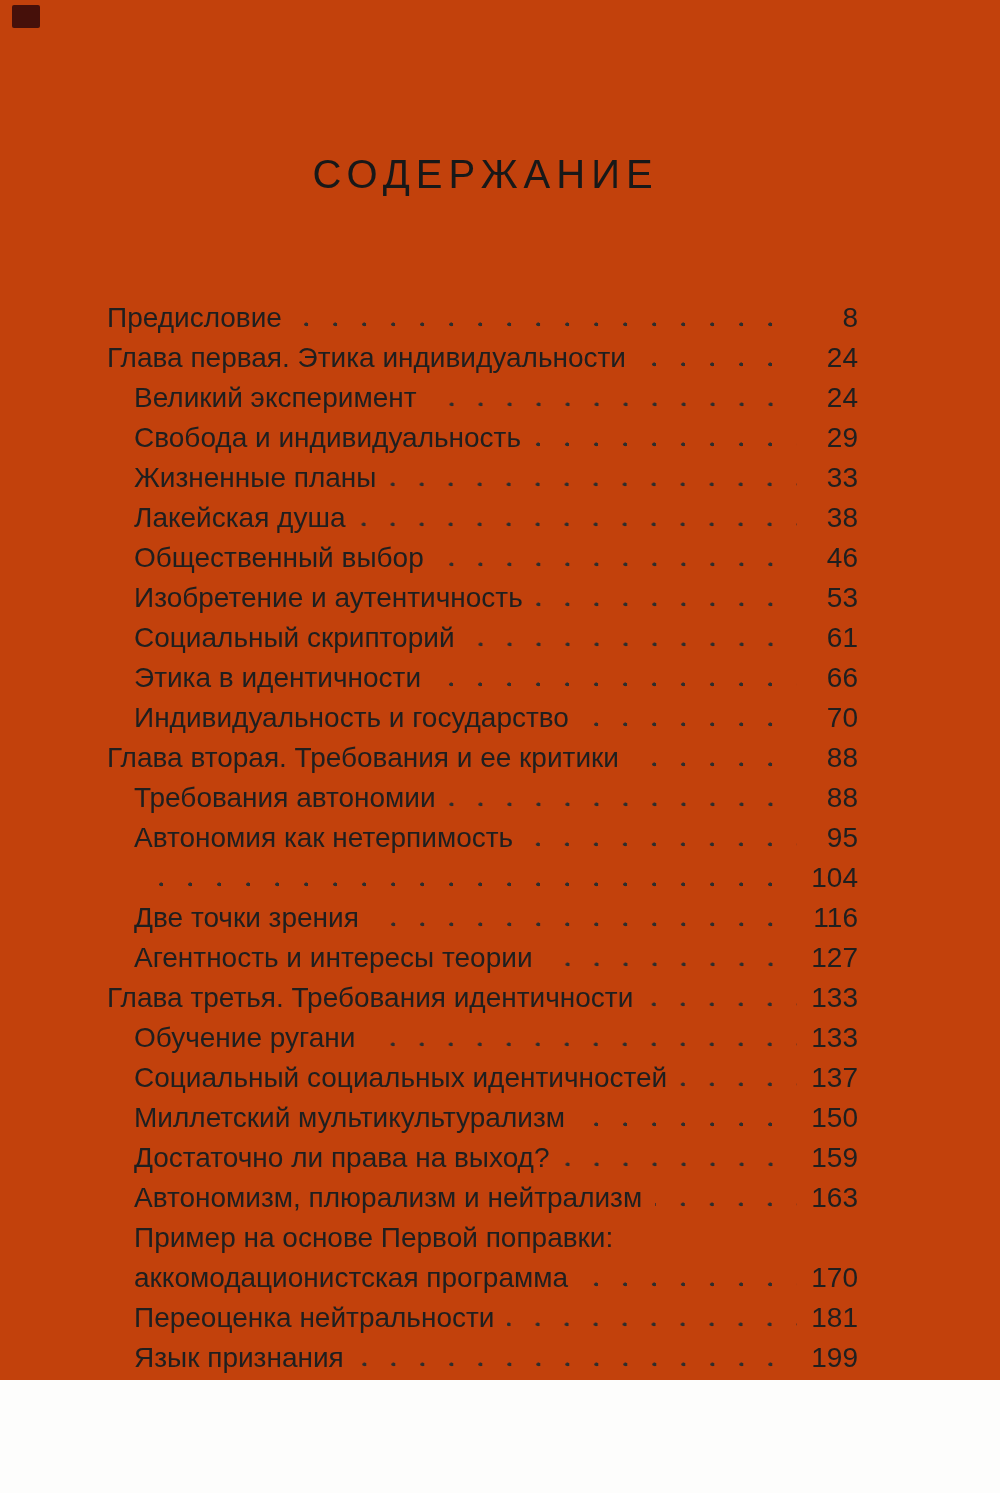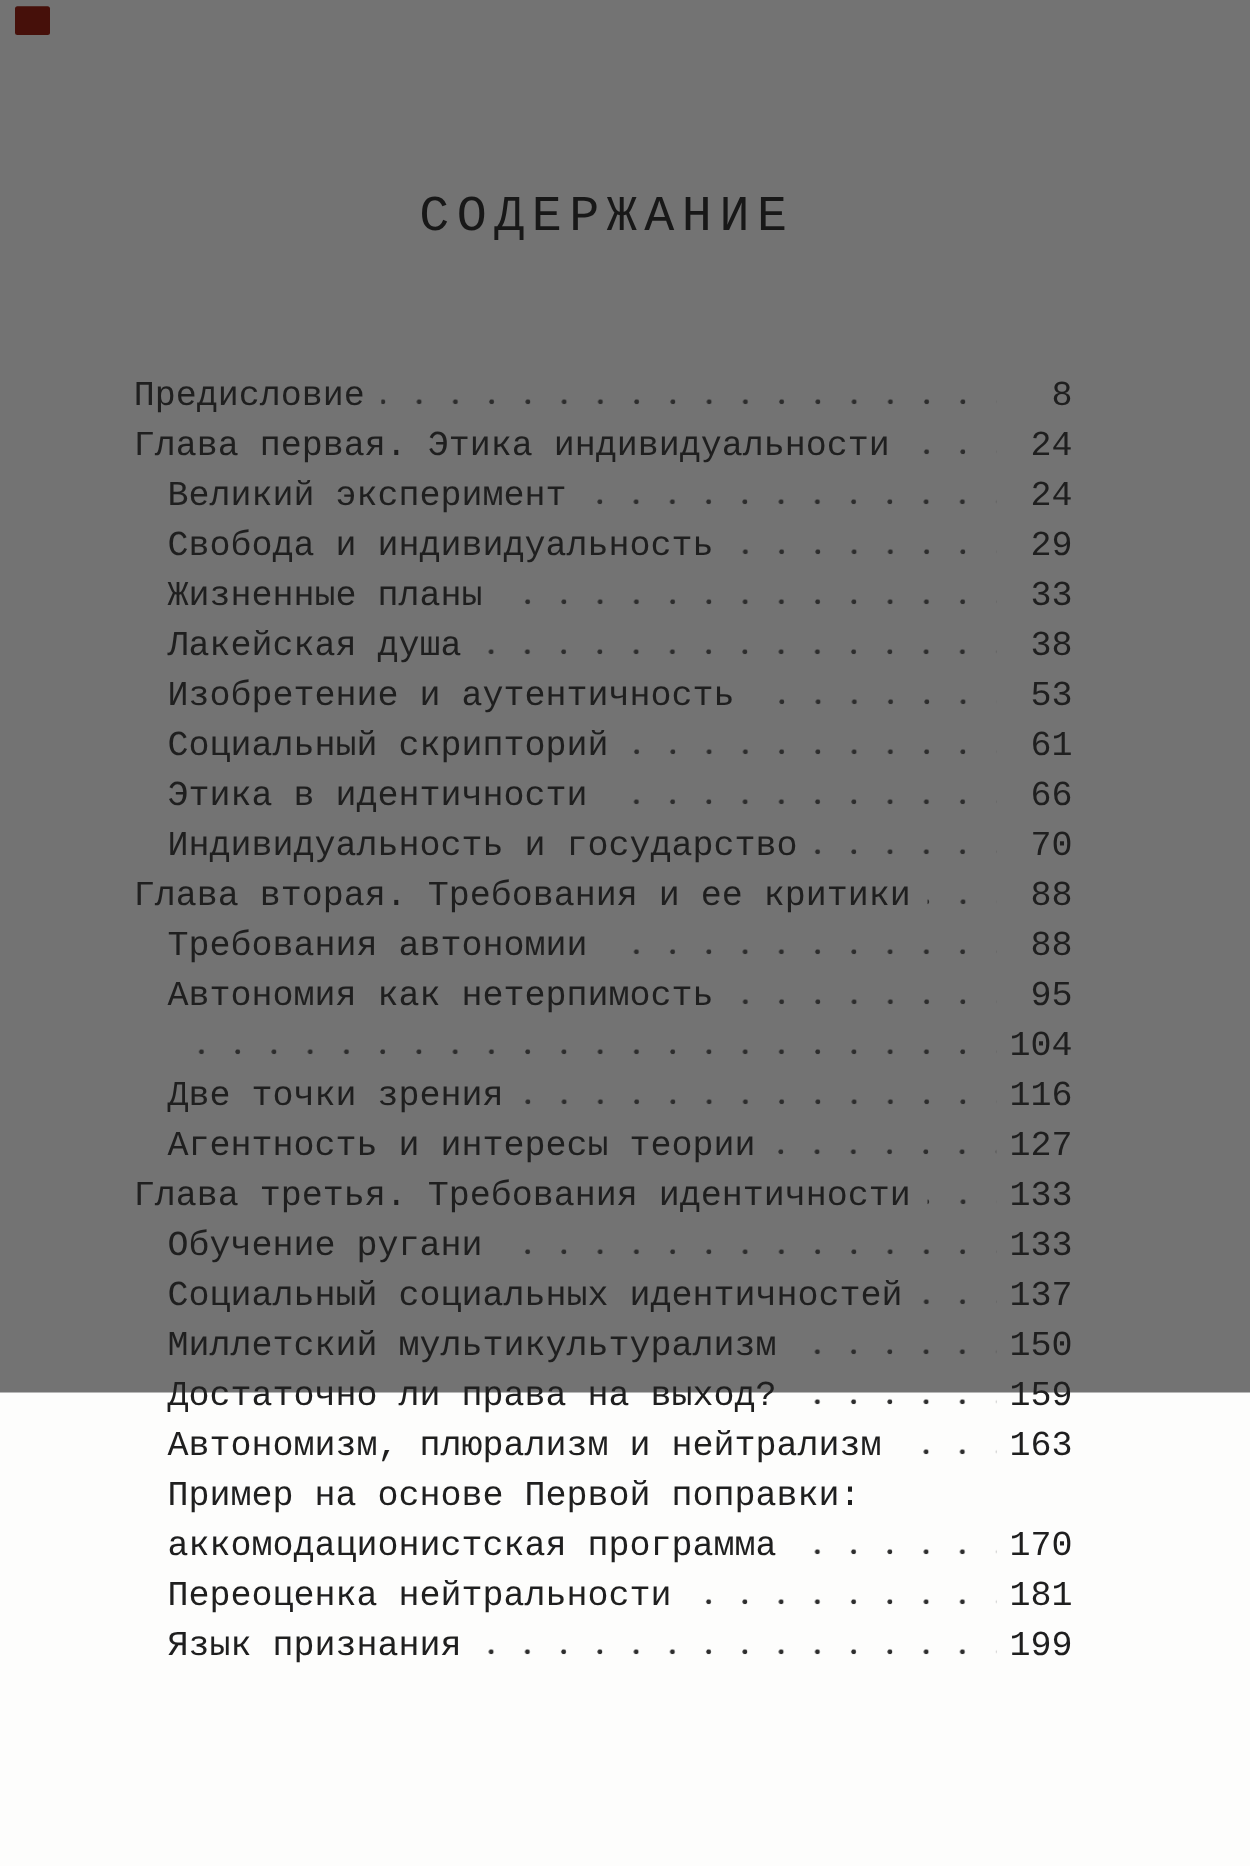--- a/index.html
+++ b/index.html
@@ -6,24 +6,24 @@
     margin: 0;
     padding: 0;
     width: 1000px;
     height: 1493px;
     overflow: hidden;
     background: #fdfdfc;
   }
   .page {
     position: relative;
     width: 1000px;
-    height: 1114px;
-    background: #737373;
+    height: 1380px;
+    background: #c2410c;
     color: #1f1f1f;
-    font-family: Liberation Mono, monospace;
+    font-family: Liberation Sans, sans-serif;
   }
   .corner-mark {
     position: absolute;
     left: 12px;
     top: 5px;
     width: 28px;
     height: 23px;
     background: #46100a;
     border-radius: 2px;
   }
@@ -121,20 +121,27 @@
       </div>
       <div class="entry indent1">
         <div class="row">
           <span class="label">Лакейская душа</span>
           <span class="leader"></span>
           <span class="page-num">38</span>
         </div>
       </div>
       <div class="entry indent1">
         <div class="row">
+          <span class="label">Общественный выбор</span>
+          <span class="leader"></span>
+          <span class="page-num">46</span>
+        </div>
+      </div>
+      <div class="entry indent1">
+        <div class="row">
           <span class="label">Изобретение и аутентичность</span>
           <span class="leader"></span>
           <span class="page-num">53</span>
         </div>
       </div>
       <div class="entry indent1">
         <div class="row">
           <span class="label">Социальный скрипторий</span>
           <span class="leader"></span>
           <span class="page-num">61</span>

